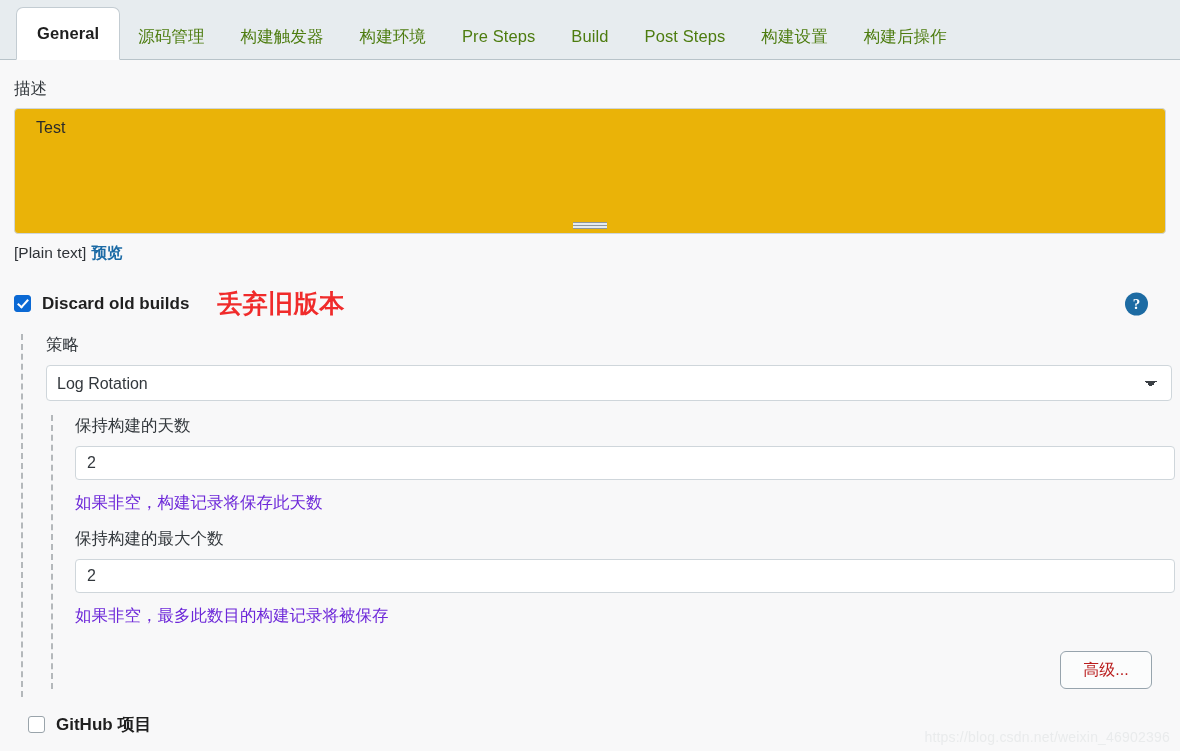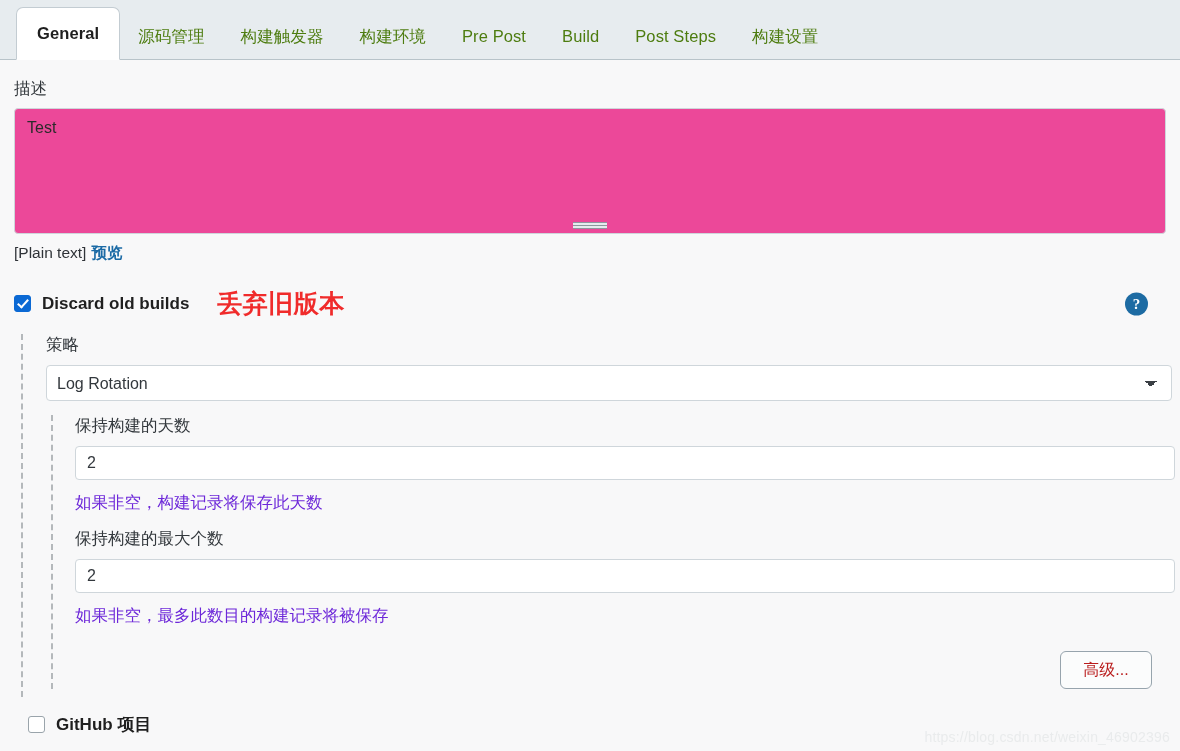--- a/index.html
+++ b/index.html
@@ -57,25 +57,25 @@
   .field-label {
     font-size: 16.5px;
     color: #33383d;
     margin: 18px 0 8px 0;
   }
 
   .textarea-wrap { position: relative; }
   textarea.desc {
     width: 1152px;
     height: 126px;
-    padding: 10px 12px;
+    padding: 10px 21px;
     font-size: 16px;
     font-family: "Liberation Sans", "DejaVu Sans", sans-serif;
     color: #2b2b2b;
-    background: #ec4899;
+    background: #eab308;
     border: 1px solid #cfd6db;
     border-radius: 4px;
     resize: none;
     outline: none;
     display: block;
   }
   .resize-grip {
     position: absolute;
     left: 50%;
     transform: translateX(-50%);
@@ -271,24 +271,25 @@
   }
 </style>
 </head>
 <body>
 
 <div class="tabbar">
   <div class="tab active">General</div>
   <div class="tab">源码管理</div>
   <div class="tab">构建触发器</div>
   <div class="tab">构建环境</div>
-  <div class="tab">Pre Post</div>
+  <div class="tab">Pre Steps</div>
   <div class="tab">Build</div>
   <div class="tab">Post Steps</div>
   <div class="tab">构建设置</div>
+  <div class="tab">构建后操作</div>
 </div>
 
 <div class="form">
 
   <div class="field-label">描述</div>
   <div class="textarea-wrap">
     <textarea class="desc" placeholder="" style="">Test</textarea>
     <div class="resize-grip"></div>
   </div>
   <div class="plain-line">

